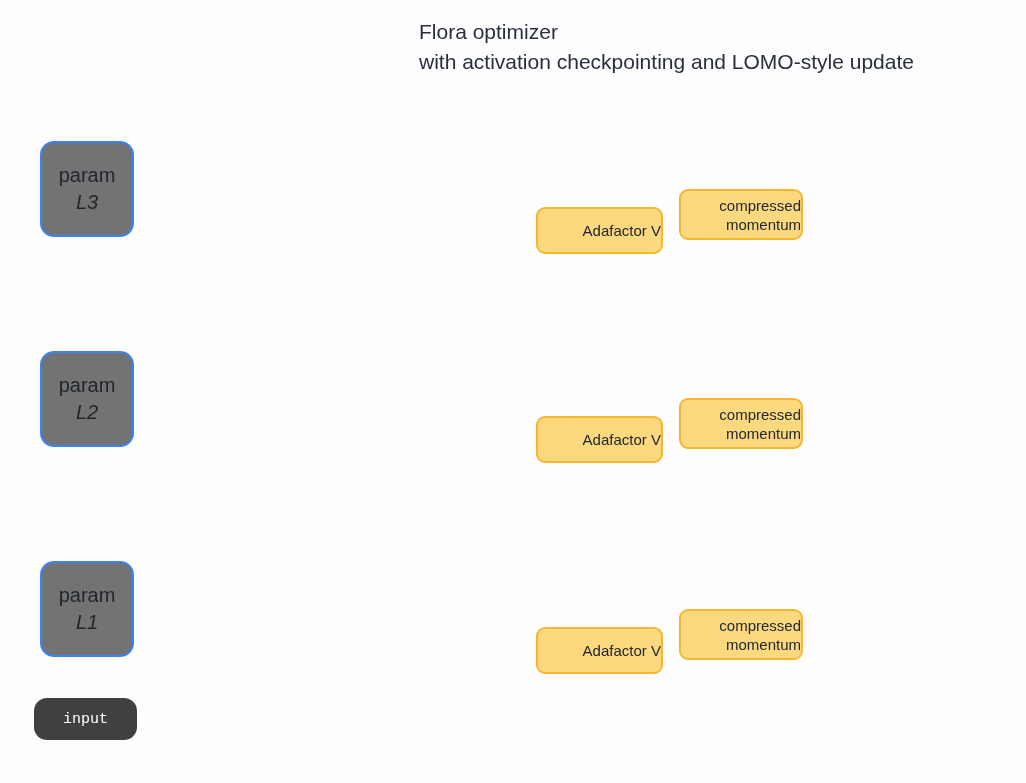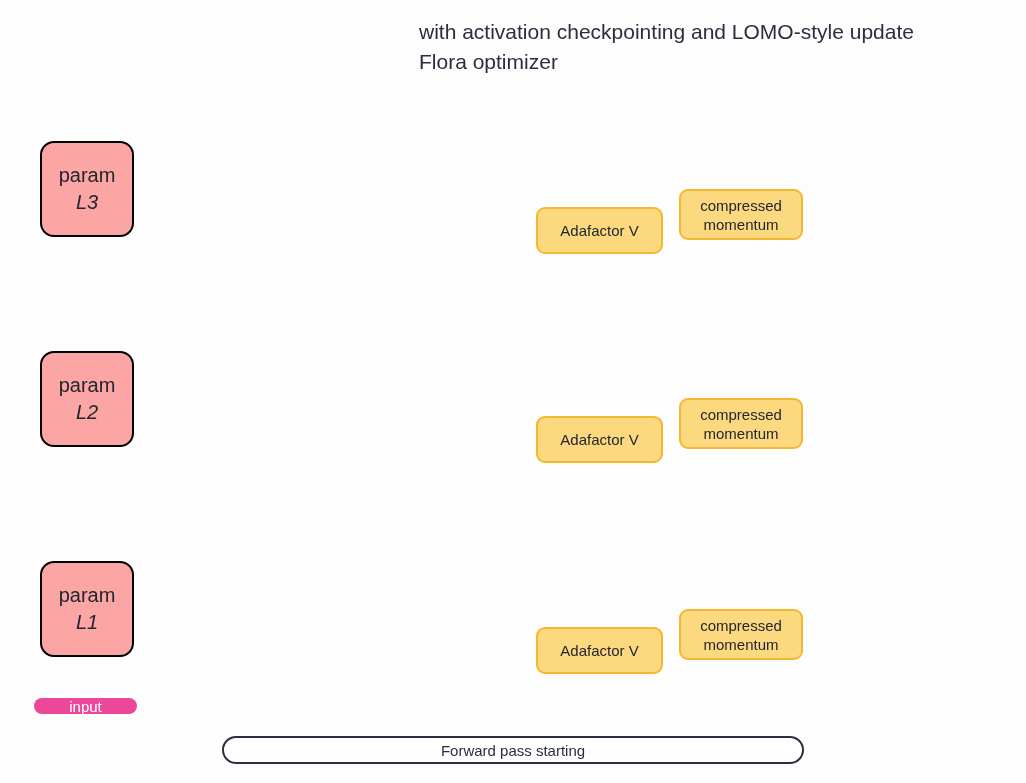--- a/index.html
+++ b/index.html
@@ -33,22 +33,22 @@
     display: block;
   }
 
   
   .param-box {
     position: absolute;
     left: 40px;
     width: 94px;
     height: 96px;
     box-sizing: border-box;
-    background: #fca5a5;
-    border: 2px solid #000000;
+    background: #737373;
+    border: 2px solid #3b82f6;
     border-radius: 14px;
     display: flex;
     flex-direction: column;
     align-items: center;
     justify-content: center;
     color: #22262f;
     font-size: 20px;
     line-height: 27px;
   }
   .param-box .pl-1 { display: block; }
@@ -61,21 +61,21 @@
   
   .opt-box {
     position: absolute;
     box-sizing: border-box;
     background: #fcd97e;
     border: 2px solid #f5b731;
     border-radius: 9px;
     color: #22262f;
     display: flex;
     flex-direction: column;
-    align-items: center;
+    align-items: flex-end;
     justify-content: center;
     text-align: center;
     font-size: 15px;
     line-height: 19px;
   }
   .adafactor {
     left: 536px;
     width: 127px;
     height: 47px;
   }
@@ -93,29 +93,30 @@
   #momentum-L3 { top: 189px; }
   #momentum-L2 { top: 398px; }
   #momentum-L1 { top: 609px; }
 
   
   #input-pill {
     position: absolute;
     left: 34px;
     top: 698px;
     width: 103px;
-    height: 16px;
+    height: 42px;
     box-sizing: border-box;
-    background: #ec4899;
+    background: #404040;
     border-radius: 13px;
     color: #ffffff;
     display: flex;
     align-items: center;
     justify-content: center;
     font-size: 15px;
+    font-family: Liberation Mono, monospace;
   }
 
   
   #status-bar {
     position: absolute;
     left: 222px;
     top: 736px;
     width: 582px;
     height: 28px;
     box-sizing: border-box;
@@ -128,22 +129,22 @@
     justify-content: center;
     font-size: 15px;
   }
 </style>
 </head>
 <body>
 
 <div id="canvas">
 
   <div id="title-block">
+    <span class="title-line">Flora optimizer</span>
     <span class="title-line">with activation checkpointing and LOMO-style update</span>
-    <span class="title-line">Flora optimizer</span>
   </div>
 
   <div class="param-box" id="param-L3">
     <span class="pl-1">param</span>
     <span class="pl-2">L3</span>
   </div>
   <div class="opt-box adafactor" id="adafactor-L3">Adafactor V</div>
   <div class="opt-box momentum" id="momentum-L3">
     <span class="ml-1">compressed</span>
     <span class="ml-2">momentum</span>
@@ -164,15 +165,14 @@
     <span class="pl-2">L1</span>
   </div>
   <div class="opt-box adafactor" id="adafactor-L1">Adafactor V</div>
   <div class="opt-box momentum" id="momentum-L1">
     <span class="ml-1">compressed</span>
     <span class="ml-2">momentum</span>
   </div>
 
   <div id="input-pill">input</div>
 
-  <div id="status-bar">Forward pass starting</div>
 
 </div>
 
 </body></html>

